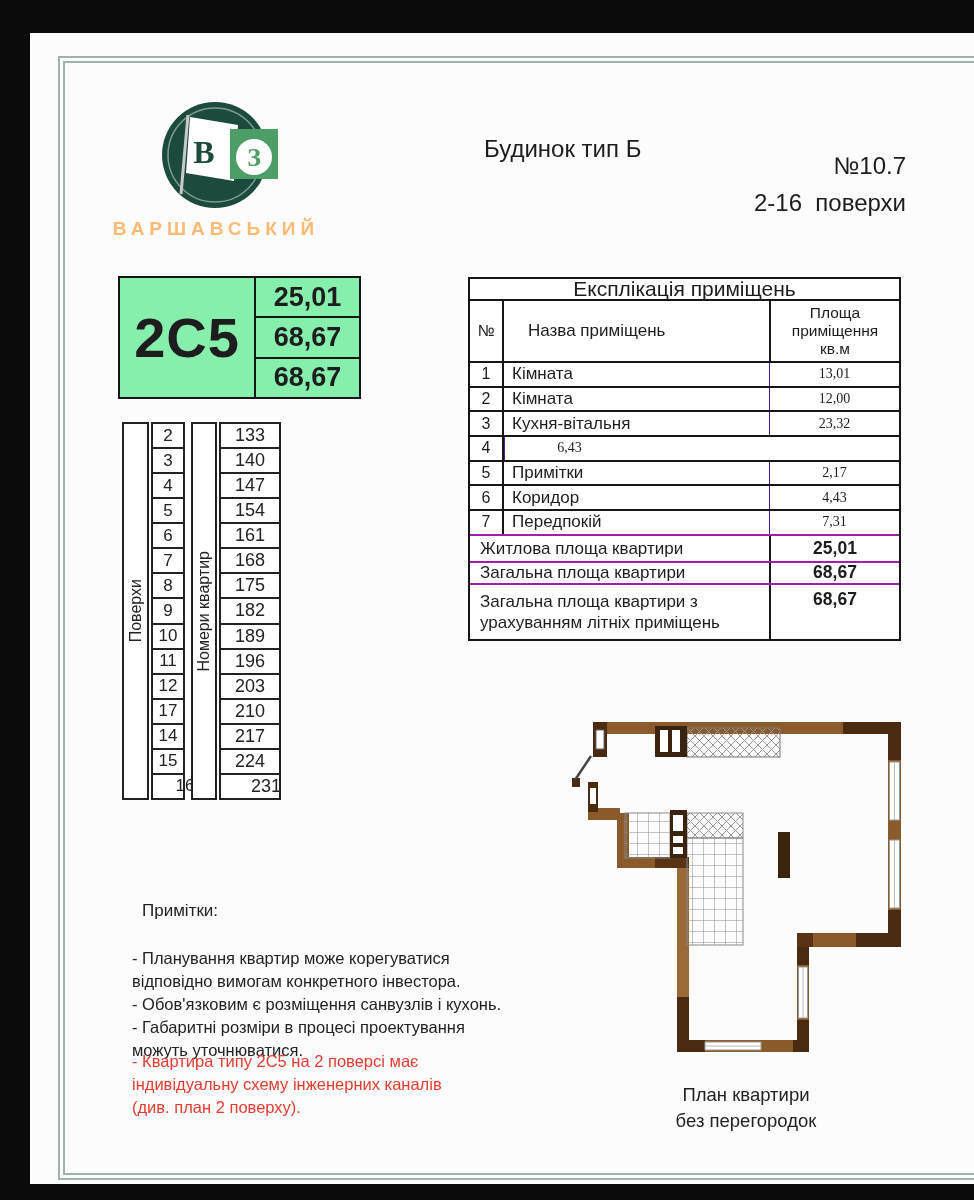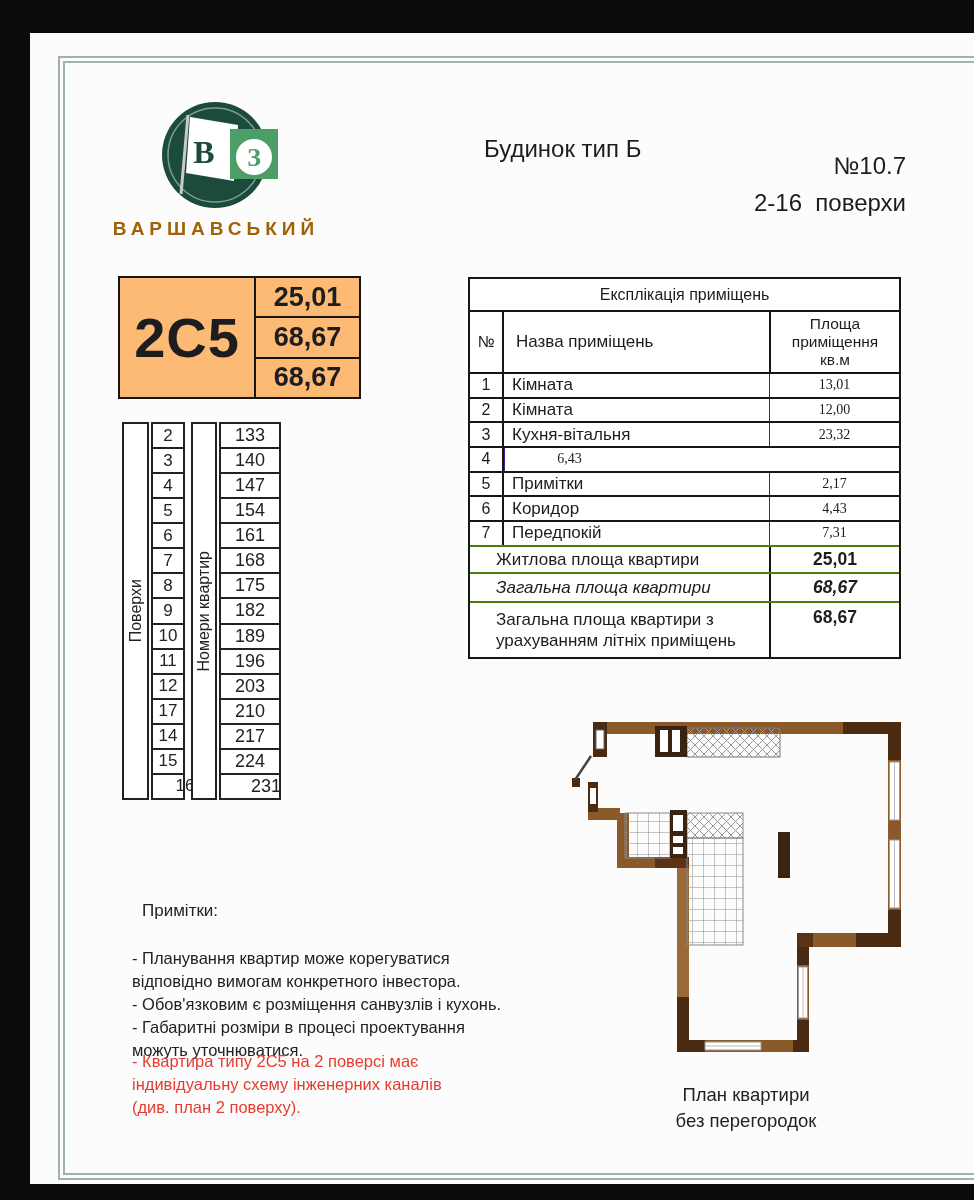--- a/index.html
+++ b/index.html
@@ -16,32 +16,32 @@
   
   .page { left: 30px; top: 33px; width: 944px; height: 1151px; background: #fcfcfc; }
   .frame  { left: 58px; top: 56px; width: 940px; height: 1124px; border: 2px solid var(--frame); }
   .frame-inner { position: absolute; inset: 3px; border: 2px solid var(--frame); }
 
   
   .logo-svg { left: 160px; top: 101px; width: 122px; height: 114px; }
   .brand-name {
     left: 110px; top: 218px; width: 212px;
     text-align: center; font-size: 19px; font-weight: bold;
-    letter-spacing: 5px; color: #a16207;
+    letter-spacing: 5px; color: #fdba74;
   }
 
   
   .hdr-building { left: 484px; top: 135px; font-size: 24px; }
   .hdr-number   { left: 700px; top: 152px; width: 206px; text-align: right; font-size: 24px; }
   .hdr-floors   { left: 600px; top: 189px; width: 306px; text-align: right; font-size: 24px; white-space: pre; }
 
   
   .apt-card {
     left: 118px; top: 276px; width: 243px; height: 123px;
-    border: 2px solid #161616; display: flex; background: #fdba74;
+    border: 2px solid #161616; display: flex; background: #86efac;
   }
   .apt-code-cell {
     width: 136px; border-right: 2px solid #161616;
     display: flex; align-items: center; justify-content: center;
     font-size: 56px; font-weight: bold; letter-spacing: 1px;
   }
   .apt-vals { flex: 1; display: flex; flex-direction: column; }
   .apt-val {
     flex: 1; border-bottom: 2px solid #161616;
     display: flex; align-items: center; justify-content: center;
@@ -67,37 +67,37 @@
   .numcol .cell:last-child { border-bottom: none; padding-left: 32px; }
   .floors-label { left: 122px; top: 422px; width: 27px; height: 378px; }
   .floors-col   { left: 151px; top: 422px; width: 34px; height: 378px; }
   .apts-label   { left: 191px; top: 422px; width: 26px; height: 378px; }
   .apts-col     { left: 219px; top: 422px; width: 62px; height: 378px; justify-content: space-between; }
   .apts-col .cell { font-size: 18px; }
 
   
   .exp { left: 468px; top: 277px; width: 433px; border: 2px solid #161616; background: #fff; }
   .exp-title {
-    height: 31px; display: flex; align-items: center; justify-content: center;
-    font-size: 16px;
+    height: 20px; display: flex; align-items: center; justify-content: center;
+    font-size: 21px;
   }
   .exp-head { display: flex; border-top: 2px solid #161616; height: 62px; }
   .exp-head .c-no   { width: 34px; border-right: 2px solid #161616; display:flex; align-items:center; justify-content:center; font-size:16px; }
-  .exp-head .c-name { flex: 1; display:flex; align-items:center; padding-left: 12px; font-size: 17px; }
+  .exp-head .c-name { flex: 1; display:flex; align-items:center; padding-left: 24px; font-size: 17px; }
   .exp-head .c-area { width: 130px; border-left: 2px solid #161616; display:flex; align-items:center; justify-content:center;
                       text-align:center; font-size: 15.5px; white-space: pre-line; line-height: 18px; }
   .exp-row { display: flex; border-top: 2px solid #161616; height: 24.7px; }
   .exp-row .c-no   { width: 34px; border-right: 2px solid #161616; display:flex; align-items:center; justify-content:center; font-size: 16px; }
   .exp-row .c-name { flex: 1; display:flex; align-items:center; padding-left: 8px; font-size: 17px; }
   .exp-row .c-area { width: 130px; border-left: 1px solid #4c1d95; display:flex; align-items:center; justify-content:center; font-size: 14px; font-family: Liberation Serif, serif; }
-  .exp-sum { display: flex; border-top: 2px solid #4d7c0f; padding-left: 16px; }
+  .exp-sum { display: flex; border-top: 2px solid #a21caf; }
   .exp-sum .s-name { flex: 1; display: flex; align-items: center; padding: 2px 4px 2px 10px; font-size: 17px; line-height: 21px; }
   .exp-sum .s-area { width: 130px; border-left: 2px solid #161616; display: flex; justify-content: center;
                      font-weight: bold; font-size: 17.5px; }
-  .exp-sum.h27 { height: 27px; } .exp-sum.h29 { height: 29px; font-style: italic; }
+  .exp-sum.h27 { height: 27px; } .exp-sum.h29 { height: 22px; }
   .exp-sum.h56 { height: 56px; }
   .exp-sum.h27 .s-area, .exp-sum.h29 .s-area { align-items: center; }
   .exp-sum.h56 .s-area { align-items: flex-start; padding-top: 4px; }
 
   
   .notes-title { left: 142px; top: 901px; font-size: 17px; color: #222; }
   .notes-black { left: 132px; top: 947px; width: 420px; font-size: 16.5px; line-height: 23px;
                  white-space: pre-line; color: #222; }
   .notes-red   { left: 132px; top: 1050px; width: 420px; font-size: 16.5px; line-height: 23px;
                  white-space: pre-line; color: var(--note-red); }

